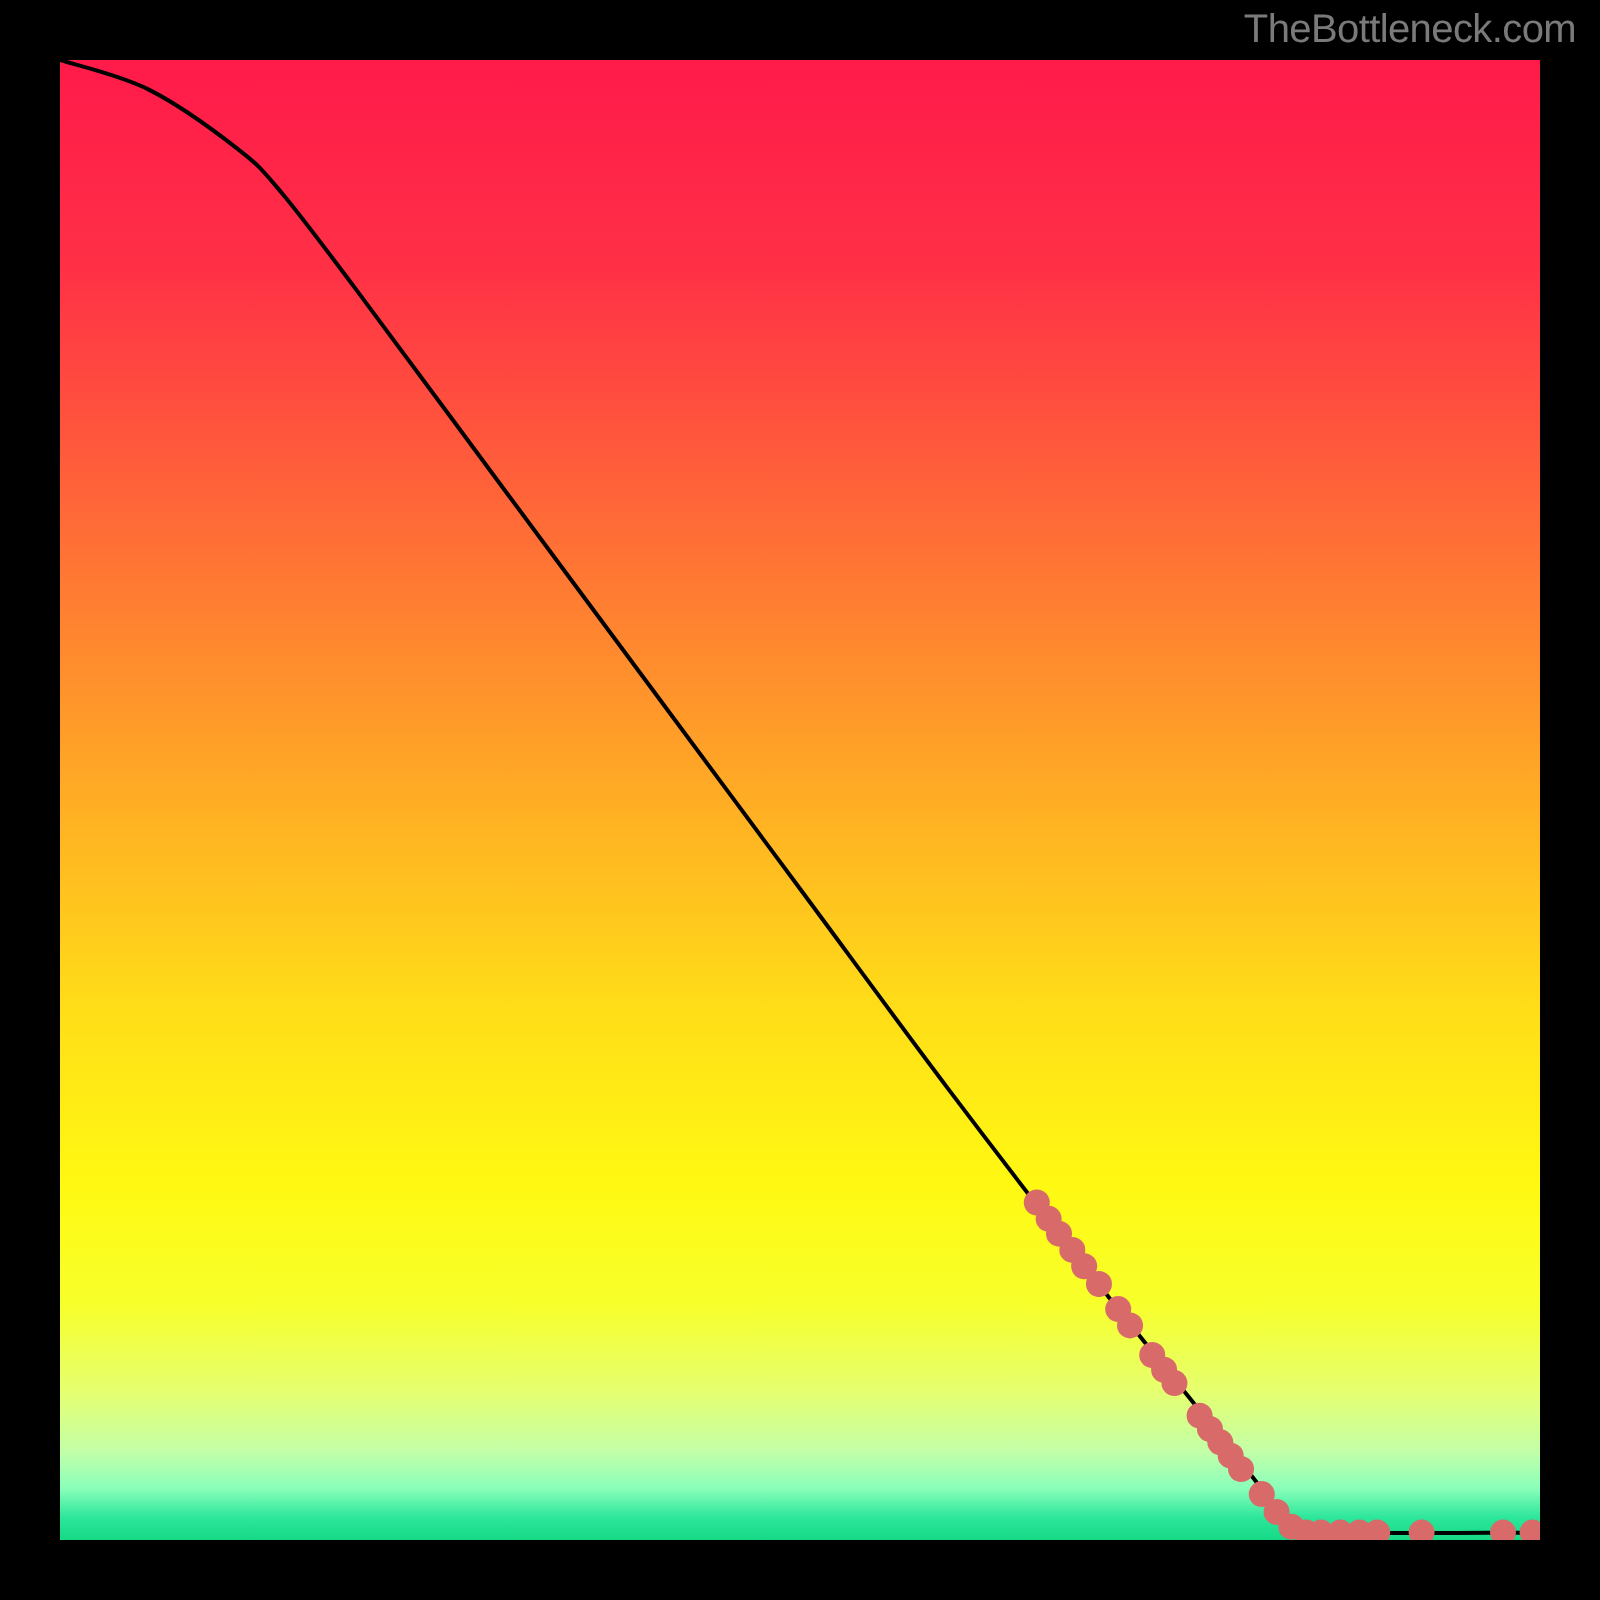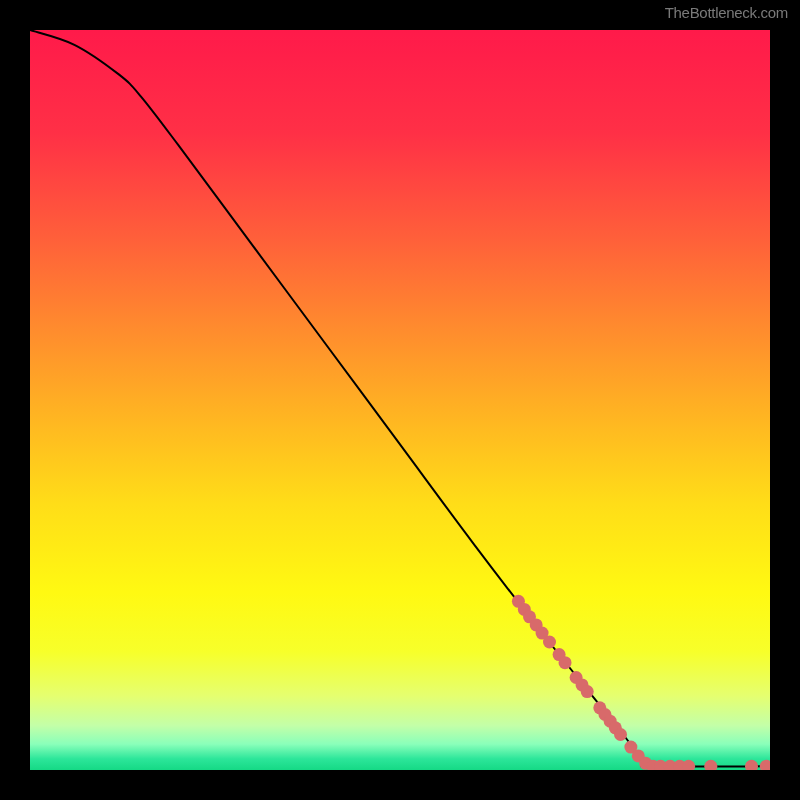--- a/index.html
+++ b/index.html
@@ -9,21 +9,21 @@
     height: 800px;
     background: #000;
     position: relative;
   }
   .attribution {
     position: absolute;
     top: 4px;
     right: 12px;
     color: #7a7a7a;
     font-family: Arial, Helvetica, sans-serif;
-    font-size: 15px;
+    font-size: 20px;
     font-weight: 500;
     letter-spacing: -0.3px;
   }
   .plot {
     position: absolute;
     left: 30px;
     top: 30px;
     width: 740px;
     height: 740px;
   }

